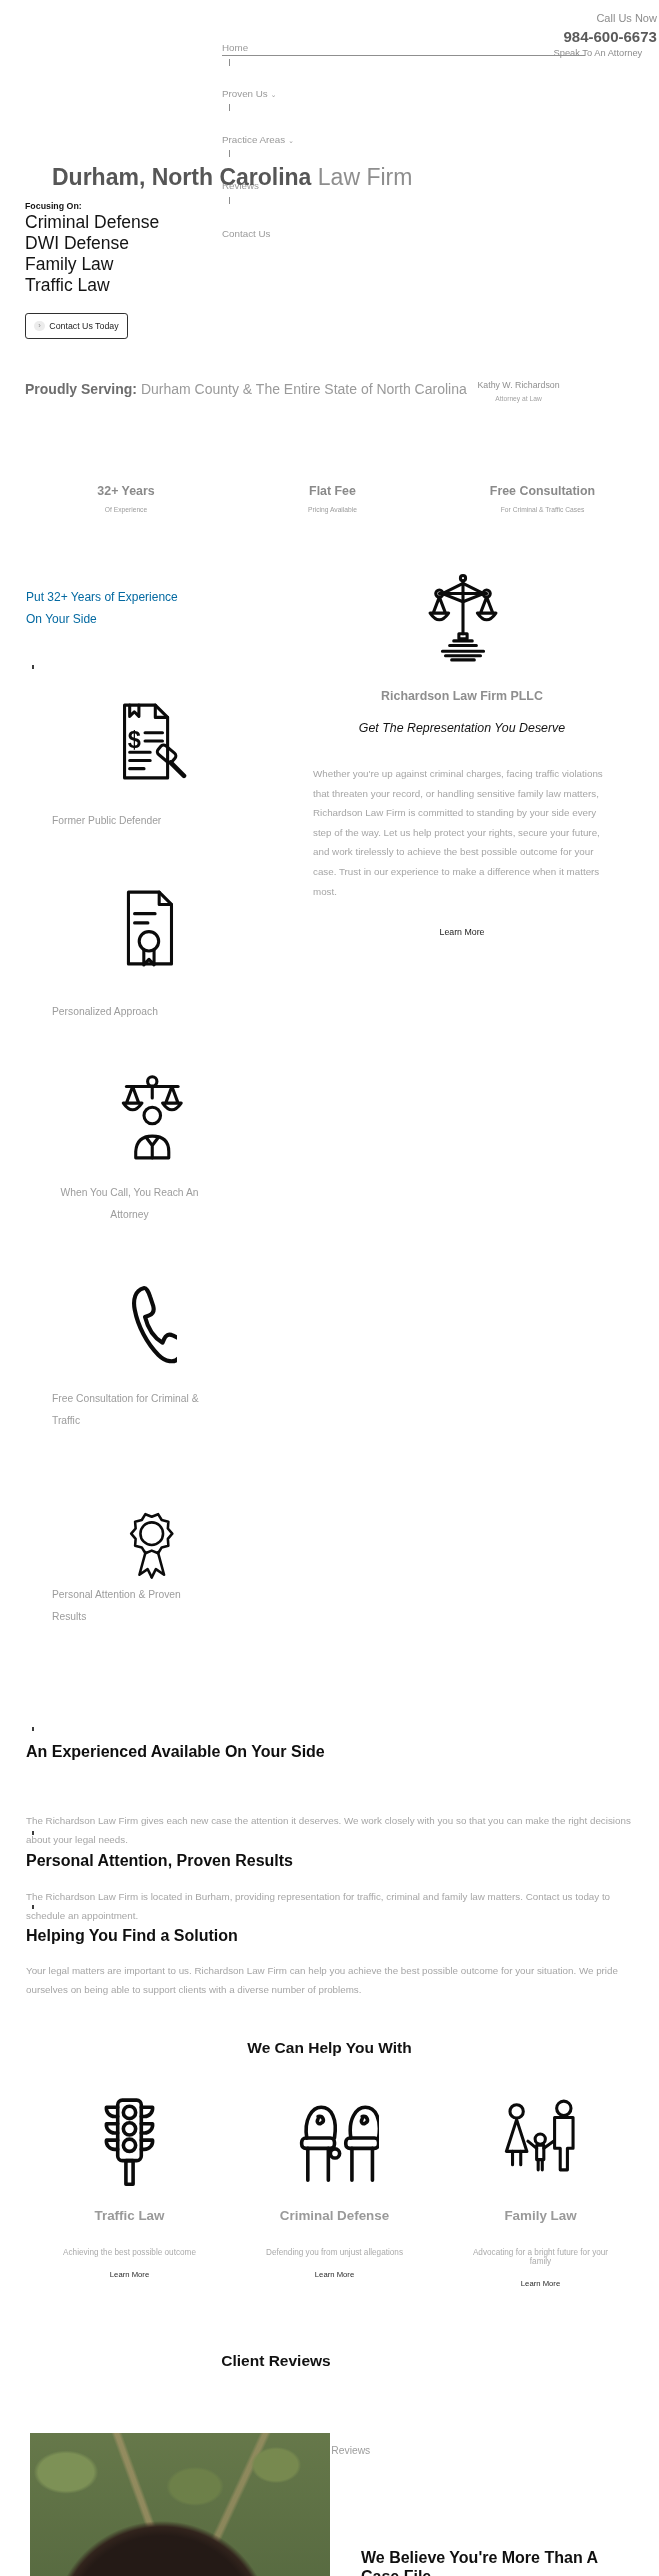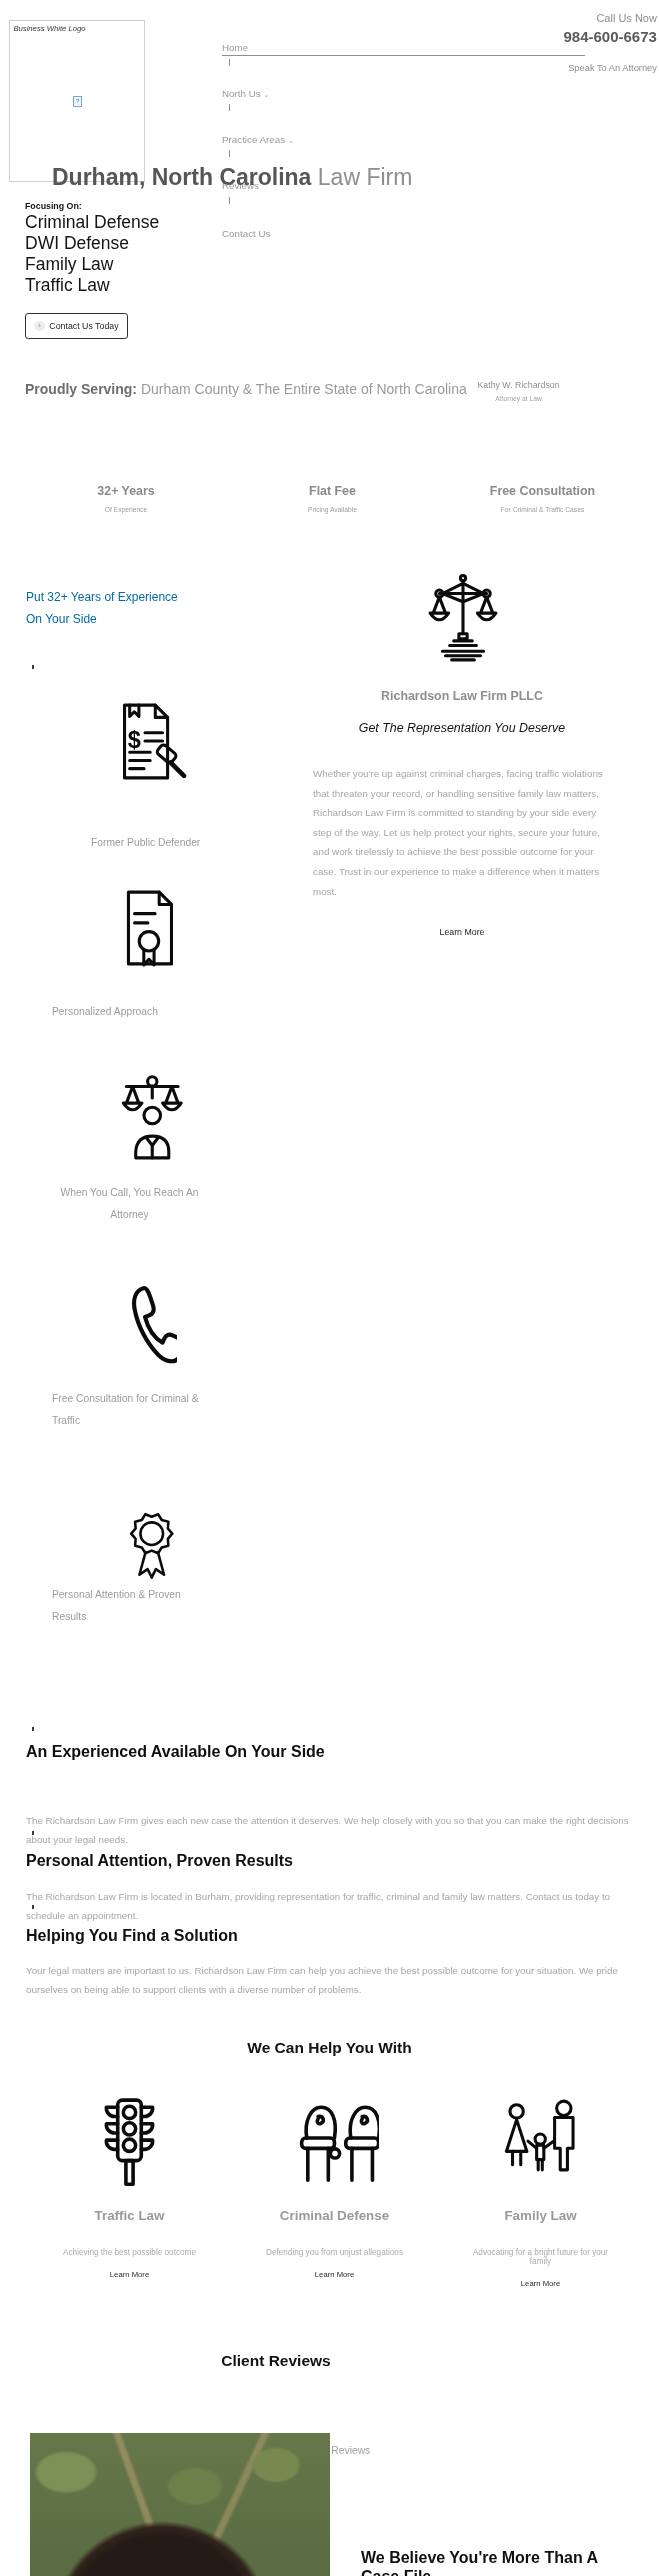--- a/index.html
+++ b/index.html
@@ -70,37 +70,33 @@
   
   .call1{font-size:11px;color:#8c8c8c;text-align:right;}
   .call-num{font-size:15px;font-weight:700;color:#5a5a5a;text-align:right;}
   .call2{font-size:9.3px;color:#8c8c8c;text-align:right;}
 </style>
 </head>
 <body>
 
 <div id="page">
 
-  <div class="abs imgbox" style="left:8.8px;top:20px;width:134px;height:160px;">
-    <div class="alt-text" style="position:absolute;left:3.6px;top:3.1px;">Business White Logo</div>
-    <span class="broken-glyph" style="position:absolute;left:63px;top:75px;">?</span>
-  </div>
 
   <div class="abs" style="right:2.1px;top:12.4px;width:118px;">
     <div class="call1">Call Us Now</div>
     <div class="call-num" style="margin-top:4.1px;">984-600-6673</div>
-    <div class="call2" style="margin-top:18px;">Speak To An Attorney</div>
+    <div class="call2" style="margin-top:3px;text-align:center;">Speak To An Attorney</div>
   </div>
 
   <div class="abs nav-item nowrap" style="left:222px;top:42px;">Home</div>
   <div class="abs nav-rule" style="left:222px;top:55px;"></div>
   <div class="abs nav-tick" style="left:229px;top:59px;"></div>
 
   <div class="abs nav-item nowrap" style="left:222px;top:88px;">
-    <span>North Us</span><span class="caret">⌄</span>
+    <span>Proven Us</span><span class="caret">⌄</span>
   </div>
   <div class="abs nav-tick" style="left:229px;top:104px;"></div>
 
   <div class="abs nav-item nowrap" style="left:222px;top:134px;">
     <span>Practice Areas</span><span class="caret">⌄</span>
   </div>
   <div class="abs nav-tick" style="left:229px;top:150px;"></div>
 
   <div class="abs nav-item nowrap" style="left:222px;top:180px;">Reviews</div>
   <div class="abs nav-tick" style="left:229px;top:197px;"></div>
@@ -172,21 +168,21 @@
     <g class="icon-stroke" stroke-width="6">
       <path d="M22 8 H82 L106 32 V150 H22 Z"></path>
       <path d="M82 8 V32 H106"></path>
       <path d="M32 8 v22 l9 -9 9 9 V8"></path>
       <path d="M62 62 H96 M62 78 H96 M32 100 H72 M32 116 H72 M32 132 H60"></path>
       <rect x="86" y="92" width="36" height="22" rx="7" transform="rotate(40 104 103)"></rect>
       <path d="M112 120 L138 146" stroke-width="9"></path>
     </g>
     <text x="28" y="92" font-size="46" font-weight="700" fill="#0b0b0b" font-family="Liberation Sans, sans-serif">$</text>
   </svg>
-  <div class="abs cap" style="left:52px;top:832px;width:160px;margin-left:39px;">Former Public Defender</div>
+  <div class="abs cap" style="left:52px;top:810px;width:160px;">Former Public Defender</div>
 
   <svg class="abs" style="left:118px;top:887px;" width="67" height="82" viewBox="0 0 130 160">
     <g class="icon-stroke" stroke-width="6">
       <path d="M20 10 H80 L104 34 V150 H20 Z"></path>
       <path d="M80 10 V34 H104"></path>
       <path d="M32 52 H72 M32 70 H58"></path>
       <circle cx="60" cy="106" r="19"></circle>
       <path d="M50 122 L50 152 L60 141 L70 152 L70 122"></path>
     </g>
   </svg>
@@ -223,21 +219,21 @@
   </svg>
   <div class="abs cap" style="left:52px;top:1584px;width:155px;">Personal Attention &amp; Proven Results</div>
 
   <div class="abs firm-h" style="left:313px;top:689px;width:298px;">Richardson Law Firm PLLC</div>
   <div class="abs tagline" style="left:313px;top:721px;width:298px;">Get The Representation You Deserve</div>
   <div class="abs para" style="left:313px;top:764px;width:299px;">Whether you're up against criminal charges, facing traffic violations that threaten your record, or handling sensitive family law matters, Richardson Law Firm is committed to standing by your side every step of the way. Let us help protect your rights, secure your future, and work tirelessly to achieve the best possible outcome for your case. Trust in our experience to make a difference when it matters most.</div>
   <div class="abs learn" style="left:313px;top:927px;width:298px;text-align:center;">Learn More</div>
 
   <div class="abs bullet" style="left:32px;top:1727px;"></div>
   <div class="abs h2-black nowrap" style="left:26px;top:1743px;">An Experienced Available On Your Side</div>
-  <div class="abs sec-p" style="left:26px;top:1812px;width:613px;">The Richardson Law Firm gives each new case the attention it deserves. We help closely with you so that you can make the right decisions about your legal needs.</div>
+  <div class="abs sec-p" style="left:26px;top:1812px;width:613px;">The Richardson Law Firm gives each new case the attention it deserves. We work closely with you so that you can make the right decisions about your legal needs.</div>
 
   <div class="abs bullet" style="left:32px;top:1831px;"></div>
   <div class="abs h2-black nowrap" style="left:26px;top:1852px;">Personal Attention, Proven Results</div>
   <div class="abs sec-p" style="left:26px;top:1888px;width:613px;">The Richardson Law Firm is located in Burham, providing representation for traffic, criminal and family law matters. Contact us today to schedule an appointment.</div>
 
   <div class="abs bullet" style="left:32px;top:1905px;"></div>
   <div class="abs h2-black nowrap" style="left:26px;top:1927px;">Helping You Find a Solution</div>
   <div class="abs sec-p" style="left:26px;top:1962px;width:611px;">Your legal matters are important to us. Richardson Law Firm can help you achieve the best possible outcome for your situation. We pride ourselves on being able to support clients with a diverse number of problems.</div>
 
   <div class="abs help-h" style="left:0;top:2039px;width:659px;">We Can Help You With</div>

